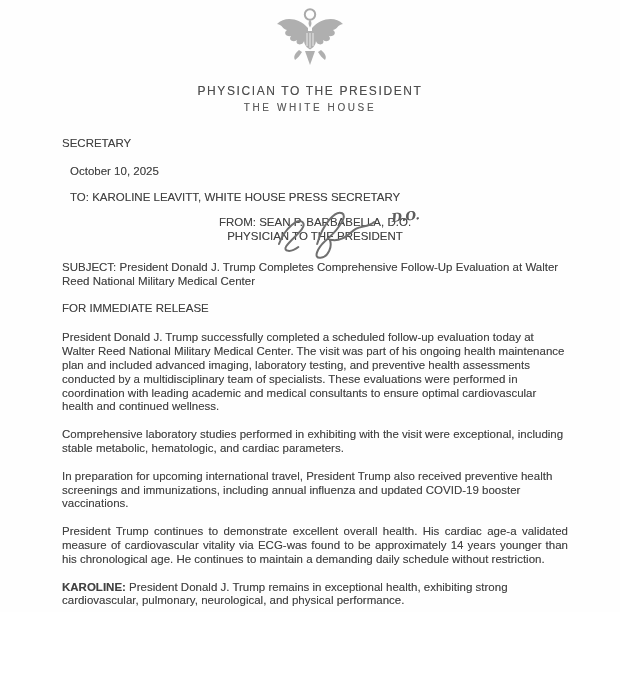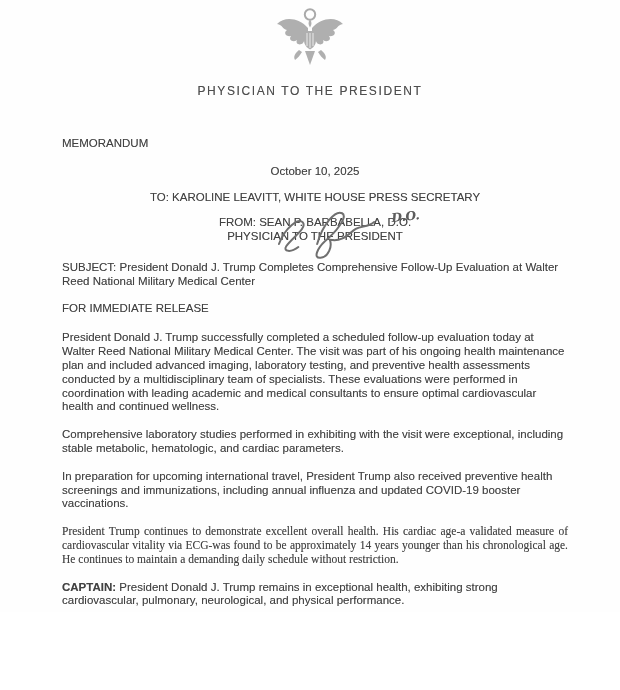--- a/index.html
+++ b/index.html
@@ -47,25 +47,25 @@
   .memo-body {
     position: absolute;
     left: 62px;
     top: 137px;
     width: 506px;
     font-size: 11.5px;
     line-height: 13.8px;
     text-shadow: 0 0 0.5px rgba(55,55,55,0.4);
   }
   .block { margin: 0 0 14px 0; }
-  .block-sm { margin: 0 0 12px 0; text-align: center; }
+  .block-sm { margin: 0 0 12px 8px; }
   .from-block { margin: 0 0 17px 0; position: relative; text-align: center; }
   .subject-block { margin: 16px 0 13px 0; }
   .para { margin: 8px 0 14px 0; }
-  .para.justified { text-align: justify; font-family: Liberation Serif, serif; }
+  .para.justified { text-align: justify; }
   .bold { font-weight: bold; }
   
   .signature {
     position: absolute;
     left: 208px;
     top: -16px;
     width: 170px;
     height: 62px;
     pointer-events: none;
   }
@@ -89,25 +89,26 @@
           <path d="M53,44 C57,47 59,51 57,54 C54,52 52,49 50,46 Z"></path>
         </g>
         <g stroke="#e8e8e8" stroke-width="1">
           <line x1="39" y1="27" x2="39" y2="40"></line>
           <line x1="42" y1="27" x2="42" y2="42"></line>
           <line x1="45" y1="27" x2="45" y2="40"></line>
         </g>
       </svg>
     </span>
     <div class="office-title">PHYSICIAN TO THE PRESIDENT</div>
+    <div class="house-title">THE  WHITE  HOUSE</div>
   </div>
 
   <div class="memo-body">
 
-    <div class="block">MEMORANDUM</div>
+    <div class="block">SECRETARY</div>
 
     <div class="block-sm">October 10, 2025</div>
 
     <div class="block-sm">TO: KAROLINE LEAVITT, WHITE HOUSE PRESS SECRETARY</div>
 
     <div class="from-block">
       <div>FROM: SEAN P. BARBABELLA, D.O.</div>
       <div>PHYSICIAN TO THE PRESIDENT</div>
       <span class="signature">
         <svg width="170" height="62" viewBox="0 0 170 62">
@@ -123,18 +124,18 @@
     <div class="subject-block">SUBJECT: President Donald J. Trump Completes Comprehensive Follow-Up Evaluation at Walter Reed National Military Medical Center</div>
 
     <div class="block" style="margin-bottom:16px">FOR IMMEDIATE RELEASE</div>
 
     <div class="para">President Donald J. Trump successfully completed a scheduled follow-up evaluation today at Walter Reed National Military Medical Center. The visit was part of his ongoing health maintenance plan and included advanced imaging, laboratory testing, and preventive health assessments conducted by a multidisciplinary team of specialists. These evaluations were performed in coordination with leading academic and medical consultants to ensure optimal cardiovascular health and continued wellness.</div>
     <div class="para">Comprehensive laboratory studies performed in exhibiting with the visit were exceptional, including stable metabolic, hematologic, and cardiac parameters.</div>
     <div class="para">In preparation for upcoming international travel, President Trump also received preventive health screenings and immunizations, including annual influenza and updated COVID-19 booster vaccinations.</div>
     <div class="para justified">President Trump continues to demonstrate excellent overall health. His cardiac age-a validated measure of cardiovascular vitality via ECG-was found to be approximately 14 years younger than his chronological age. He continues to maintain a demanding daily schedule without restriction.</div>
 
     <div class="para">
-      <span class="bold">CAPTAIN:</span>
+      <span class="bold">KAROLINE:</span>
       <span>President Donald J. Trump remains in exceptional health, exhibiting strong cardiovascular, pulmonary, neurological, and physical performance.</span>
     </div>
 
   </div>
 </div>
 
 </body></html>

